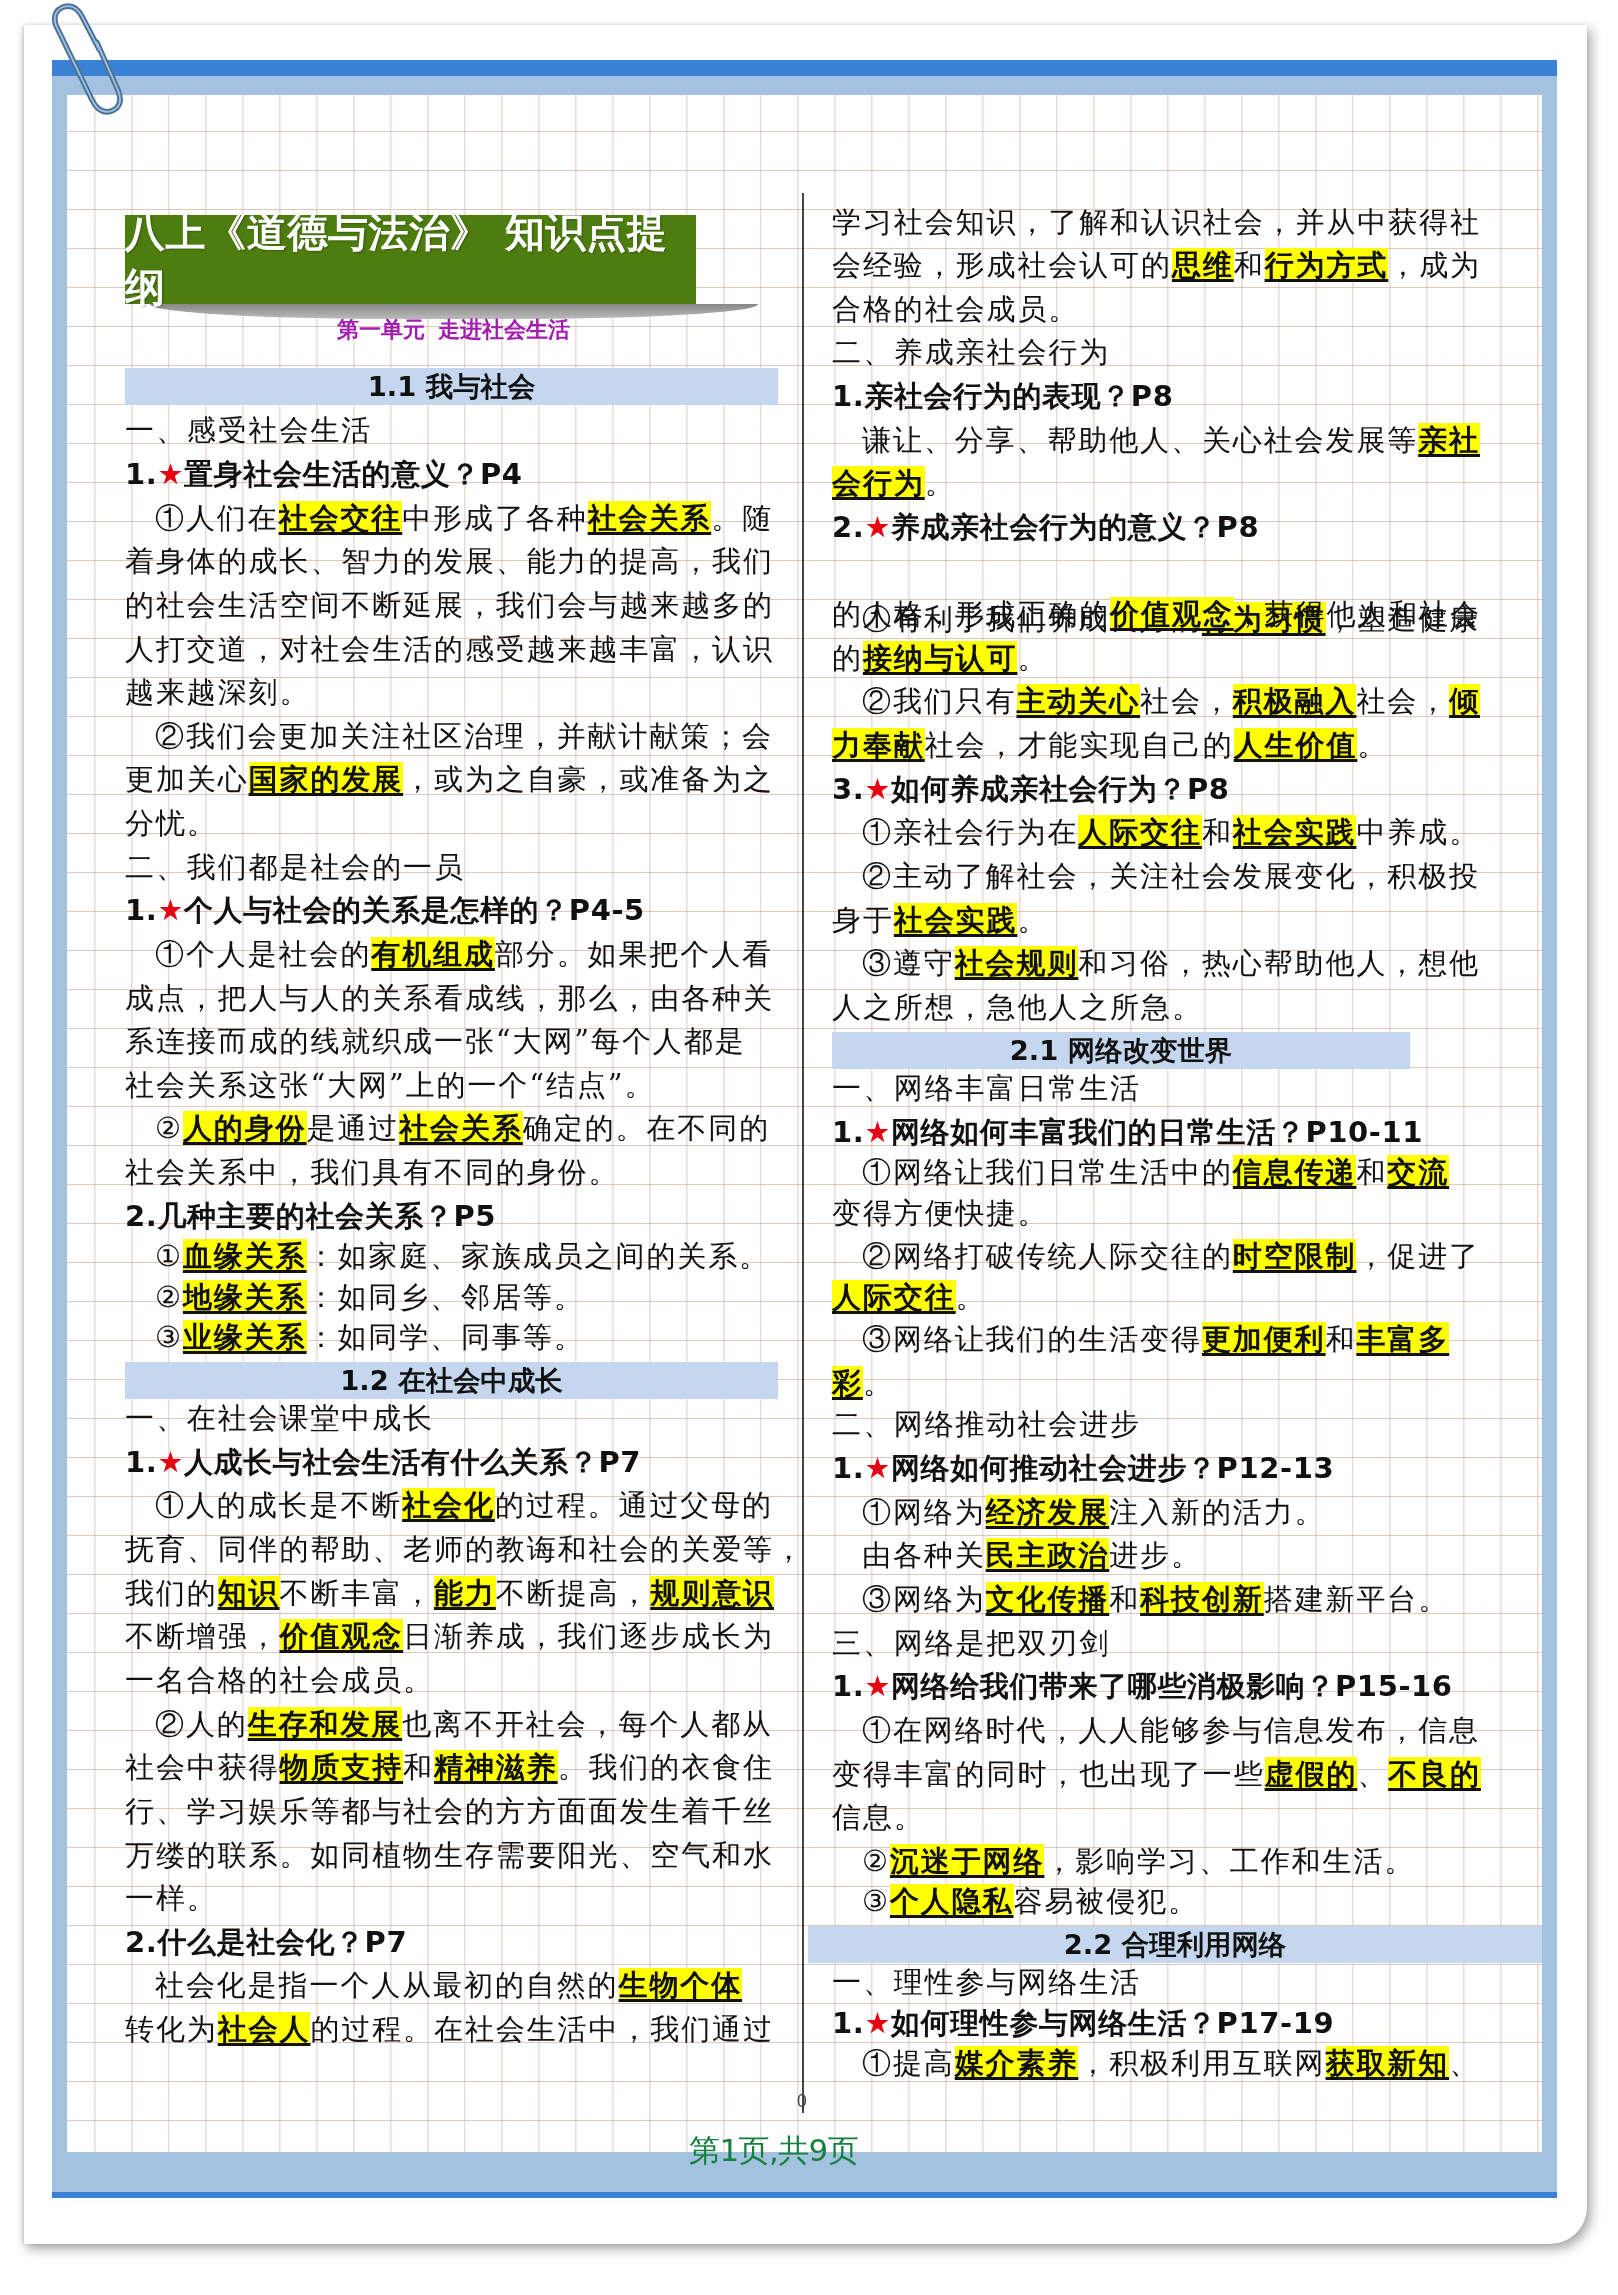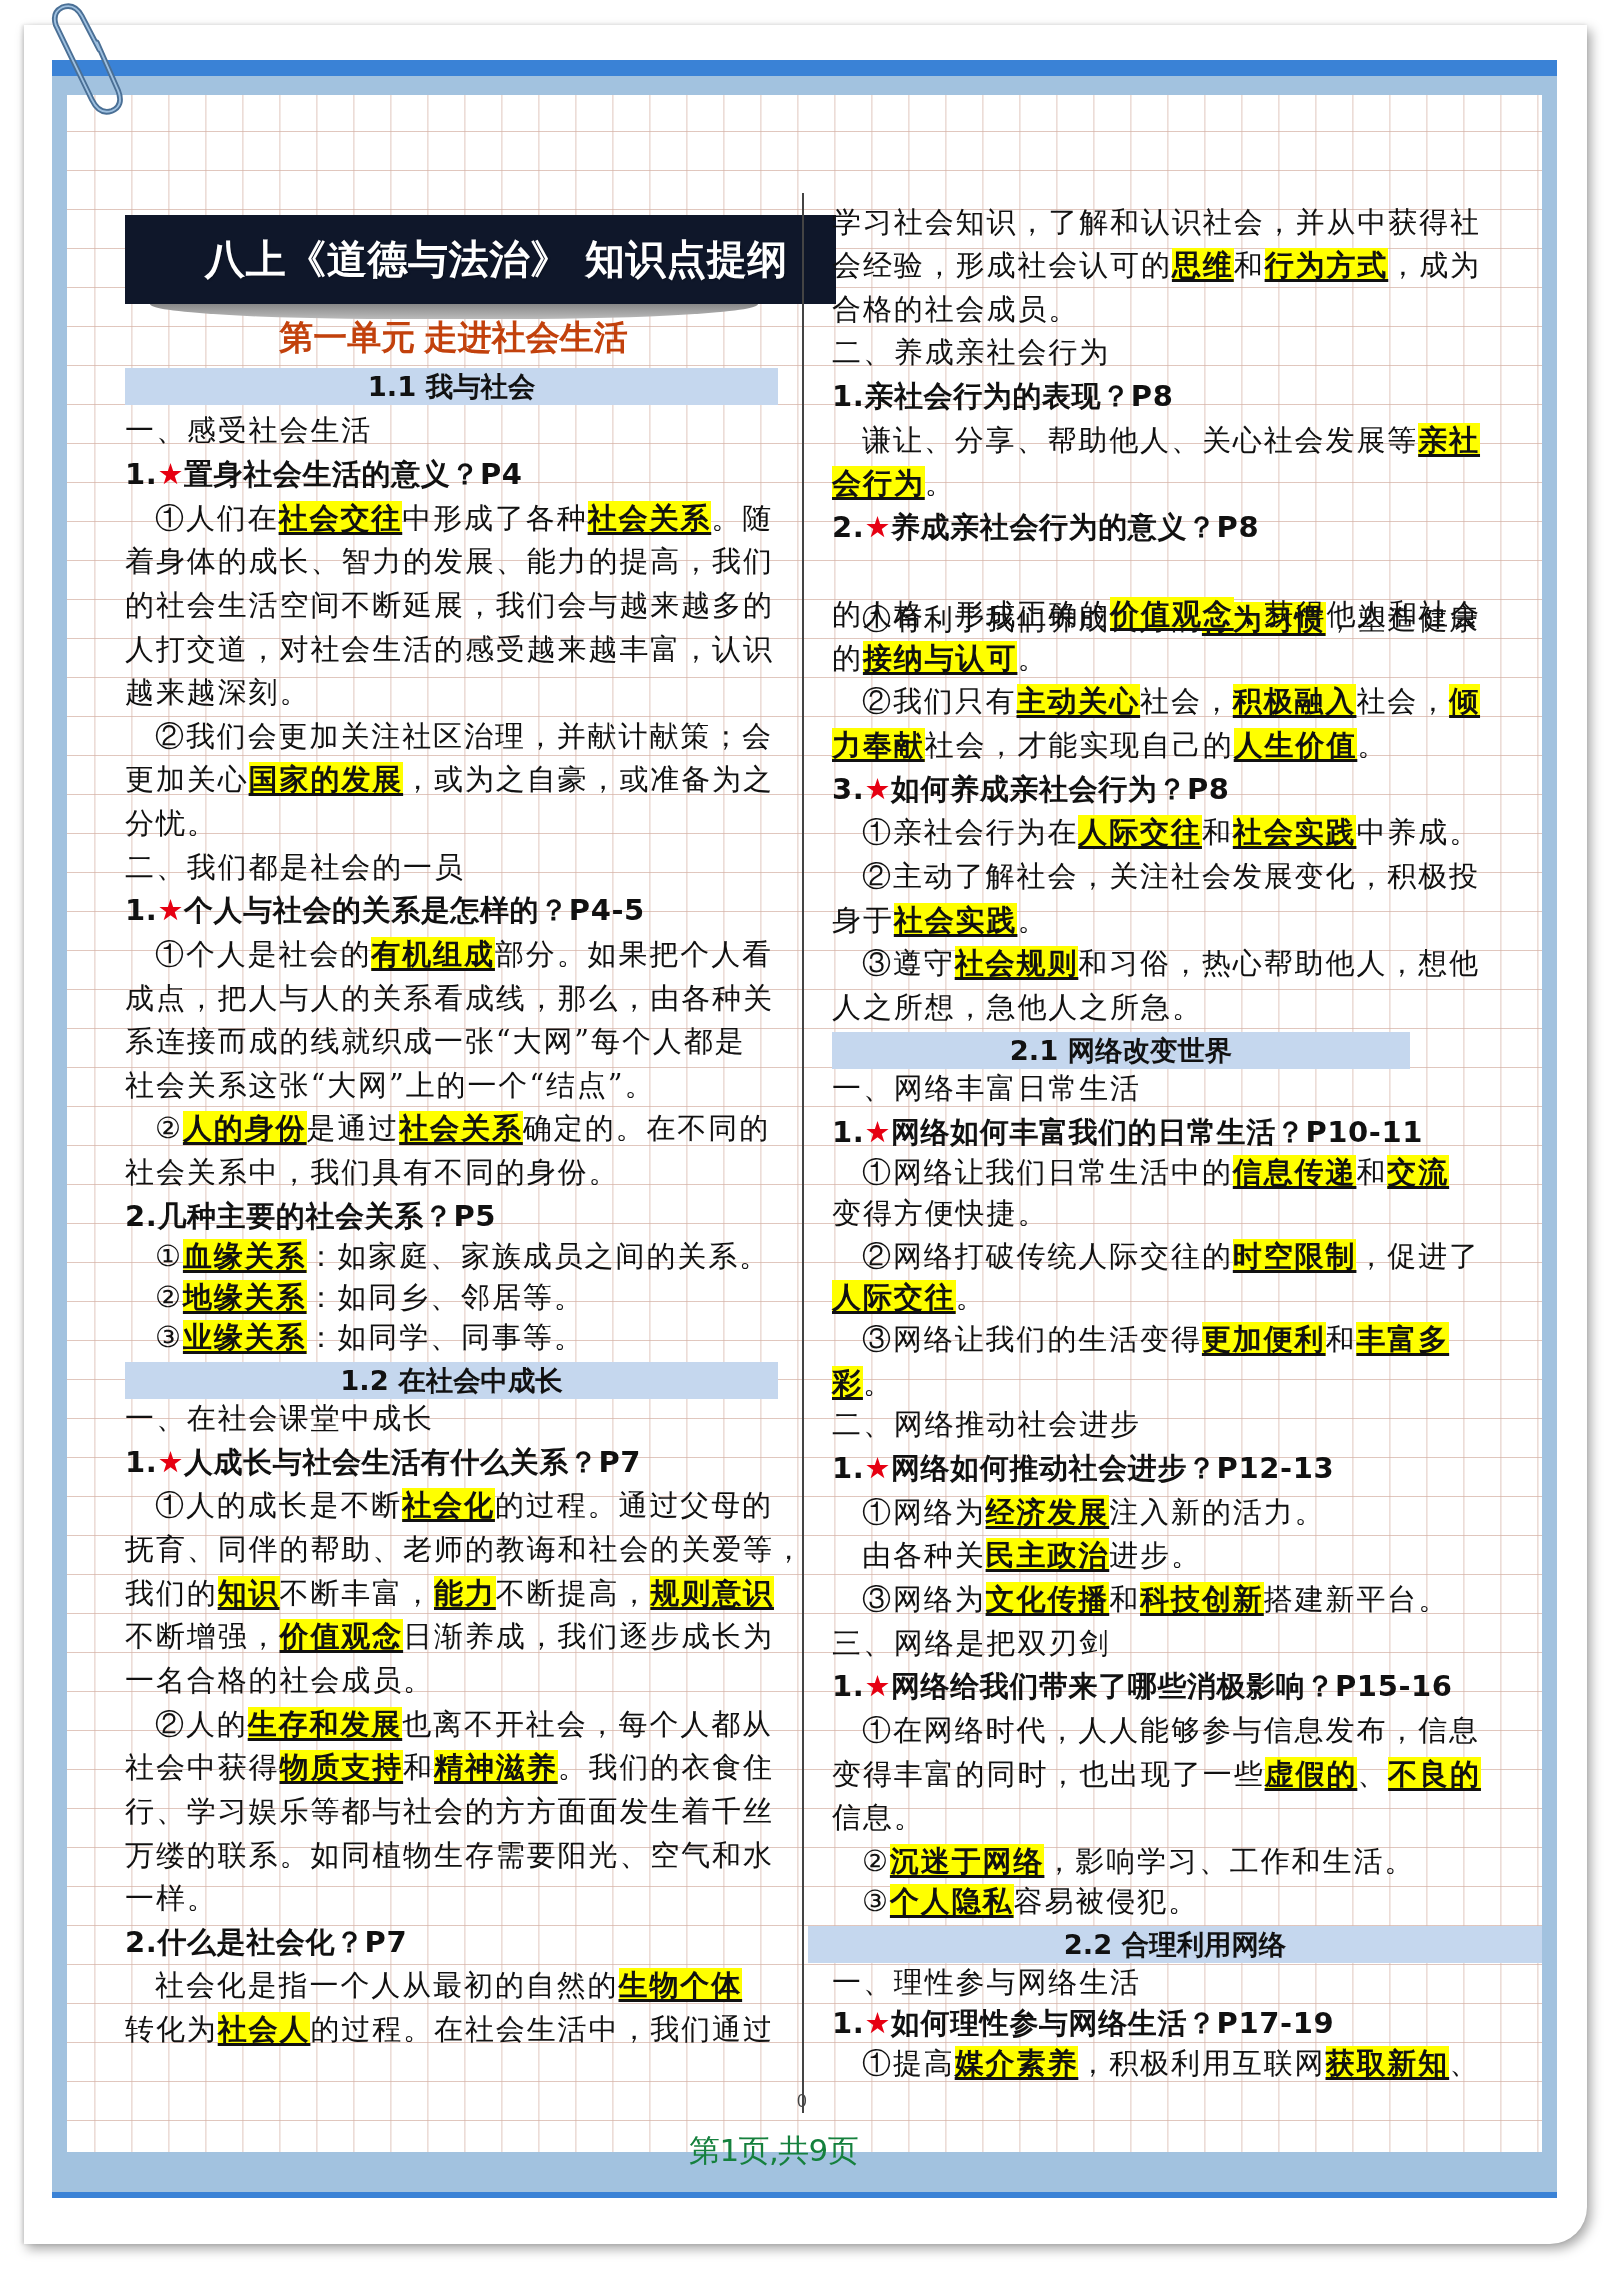--- a/index.html
+++ b/index.html
@@ -11,28 +11,28 @@
   .frame { position:absolute; left:52px; top:60px; width:1505px; height:2138px;
            background:#a2c2df; border-top:16px solid #3a82d6; border-bottom:6.2px solid #3a82d6; box-sizing:border-box; }
   .grid { position:absolute; left:67px; top:95px; width:1475px; height:2057px; background-color:#fff;
           background-image:
             linear-gradient(to right, rgba(214,180,168,0.75) 1.2px, transparent 1.2px),
             linear-gradient(to bottom, rgba(214,180,168,0.75) 1.2px, transparent 1.2px);
           background-size:37px 39px; background-position:27.4px 36px; }
   .paperclip { position:absolute; left:37px; top:0px; width:106px; height:137px; }
   .divider { position:absolute; left:802px; top:193px; width:1.9px; height:1920px; background:#444; }
   .divider-zero { position:absolute; left:797px; top:2091px; font-size:17.5px; color:#444; font-family:"Liberation Sans",sans-serif; }
-  .title-banner { position:absolute; left:125px; top:215px; width:679px; height:89px; background:#0f172a;
-                  display:flex; align-items:center; justify-content:center;padding-left:32px; }
+  .title-banner { position:absolute; left:125px; top:215px; width:571px; height:89px; background:#4d7c0f;
+                  display:flex; align-items:center; justify-content:center; }
   .title-banner-shadow { position:absolute; left:150px; top:304px; width:608px; height:15px;
                   background:linear-gradient(#888, #bbb); border-radius:0 0 40% 40% / 0 0 100% 100%; }
   .title-text { font-family:"DejaVu Sans","Liberation Sans",sans-serif; font-weight:bold; font-size:40px; color:#fff;
                 letter-spacing:0.6px; text-shadow:1.2px 1.2px 1.9px rgba(0,0,0,0.25); }
   .unit-title { position:absolute; left:125px; top:315px; width:657px; text-align:center;
-                font-family:Liberation Serif, serif; font-weight:bold; font-size:34px; color:#c2410c; }
+                font-family:Liberation Mono, monospace; font-weight:bold; font-size:22px; color:#a21caf; }
   .sec-bar { position:absolute; height:37px; background:#c5d7ee; display:flex; align-items:center; justify-content:center;
              font-family:"DejaVu Sans","Liberation Sans",sans-serif; font-weight:bold; font-size:27.4px; color:#111; }
   .line { position:absolute; font-size:29px; line-height:39px; white-space:nowrap; letter-spacing:1.9px; }
   .h1 { font-family:"DejaVu Sans","Liberation Sans",sans-serif; }
   .q { font-family:"DejaVu Sans","Liberation Sans",sans-serif; font-weight:bold; letter-spacing:0.6px; }
   .star { color:#e60012; }
   .ind { padding-left:30px; }
   .hl { background:#ffff00; font-weight:bold; text-decoration:underline; text-decoration-thickness:2.5px; text-underline-offset:3.7px; }
   .footer { position:absolute; left:689px; top:2130px; font-family:"DejaVu Sans","Liberation Sans",sans-serif;
             font-weight:normal; font-size:31px; color:#15803d; letter-spacing:-0.6px; }

